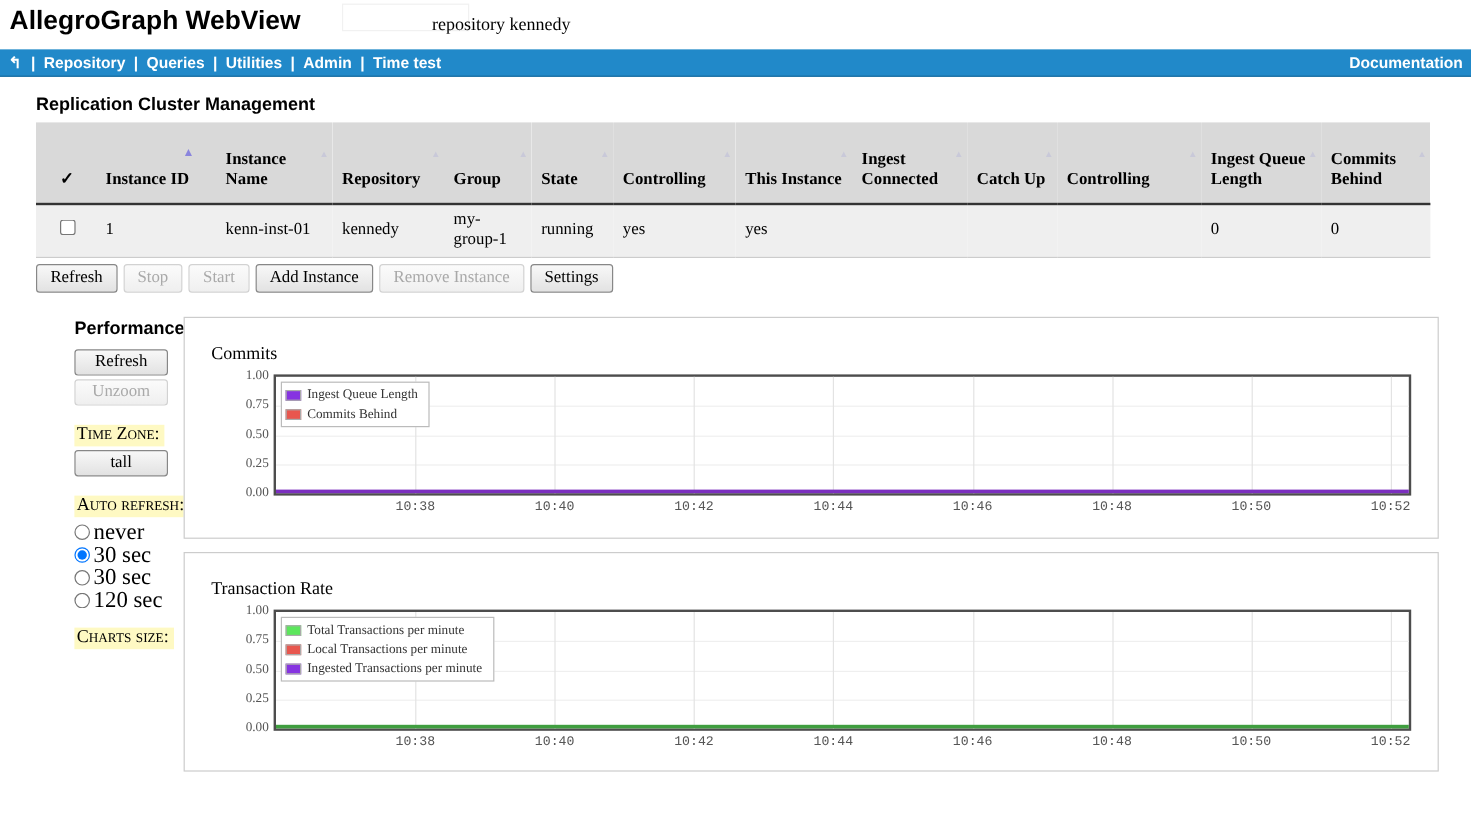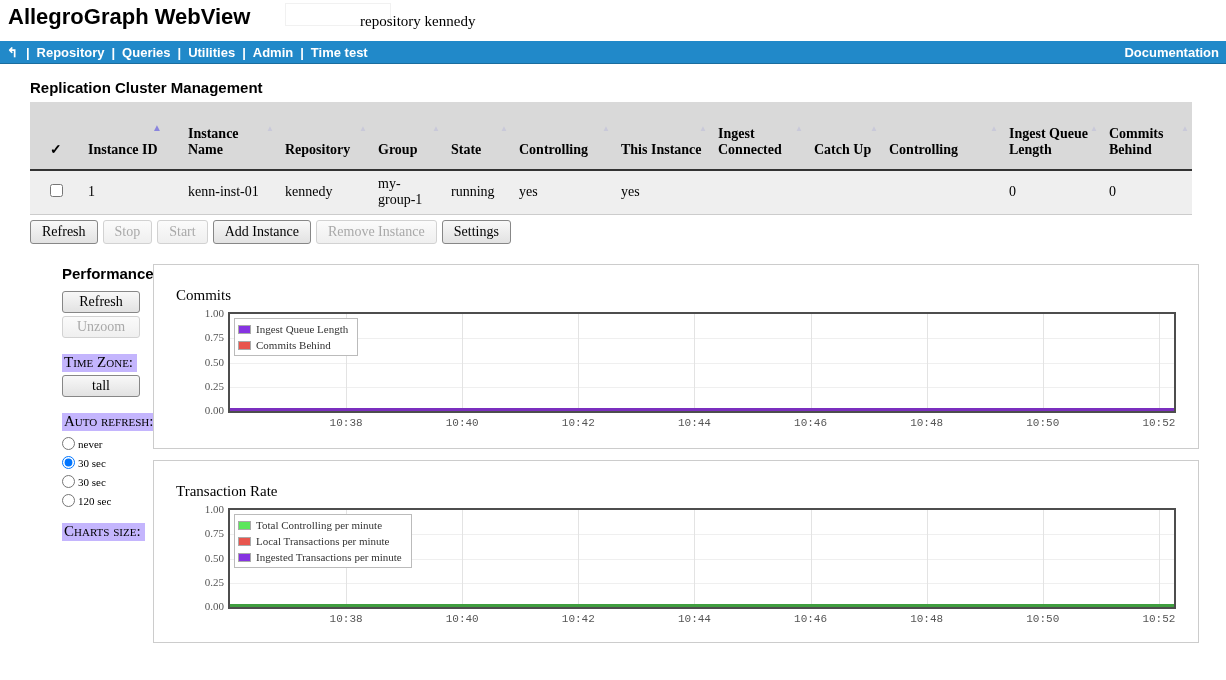--- a/index.html
+++ b/index.html
@@ -79,25 +79,25 @@
   .toolbar { margin: 5px 0 0 30px; display: flex; gap: 5px; }
   
   .performance { position: absolute; left: 30px; top: 265px; width: 124px; font-size: 15px; margin-left: 32px; }
   .perf-title {
     font-family: "Liberation Sans", sans-serif; font-weight: bold; font-size: 15px;
     margin-bottom: 9px;
   }
   .sb-btn { display: block; width: 78px; text-align: center; margin-bottom: 3px; padding: 2px 0; }
   .sb-label {
     display: inline-block; font-variant: small-caps; font-size: 15px;
-    background: #c4b5fd; padding: 0 4px 1px 2px; margin: 13px 0 3px 0;
+    background: #fef9c3; padding: 0 4px 1px 2px; margin: 13px 0 3px 0;
   }
   .radio-row { display: flex; align-items: center; height: 19px; }
   .radio-row input { width: 13px; height: 13px; margin: 0 3px 0 0; }
-  .radio-row label { font-size: 11px; cursor: pointer; }
+  .radio-row label { font-size: 19px; cursor: pointer; }
   
   .chart-panel {
     position: absolute; left: 153px; width: 1046px; background: #fff;
     border: 1px solid #ccc;
   }
   #panel-0 { top: 264px; height: 185px; }
   #panel-1 { top: 460px; height: 183px; }
   .chart-title { position: absolute; left: 22px; top: 22px; font-size: 15px; text-align: center; }
   .plot {
     position: absolute; left: 74px; top: 47px; width: 948px; height: 101px;
@@ -290,21 +290,21 @@
       <div class="x-label" style="left: 98.4%;">10:52</div>
       <div class="y-label" style="top: calc(0% - 7px);">1.00</div>
       <div class="y-label" style="top: calc(25% - 7px);">0.75</div>
       <div class="y-label" style="top: calc(50% - 7px);">0.50</div>
       <div class="y-label" style="top: calc(75% - 7px);">0.25</div>
       <div class="y-label" style="top: calc(100% - 7px);">0.00</div>
       <div class="series-line" style="background: rgb(63, 158, 63);"></div>
       <div class="legend">
         <div class="legend-row">
           <span class="legend-swatch" style="background: rgb(92, 230, 92);"></span>
-          <span class="legend-text">Total Controlling per minute</span>
+          <span class="legend-text">Total Transactions per minute</span>
         </div>
         <div class="legend-row">
           <span class="legend-swatch" style="background: rgb(232, 86, 78);"></span>
           <span class="legend-text">Local Transactions per minute</span>
         </div>
         <div class="legend-row">
           <span class="legend-swatch" style="background: rgb(134, 51, 225);"></span>
           <span class="legend-text">Ingested Transactions per minute</span>
         </div>
       </div>

